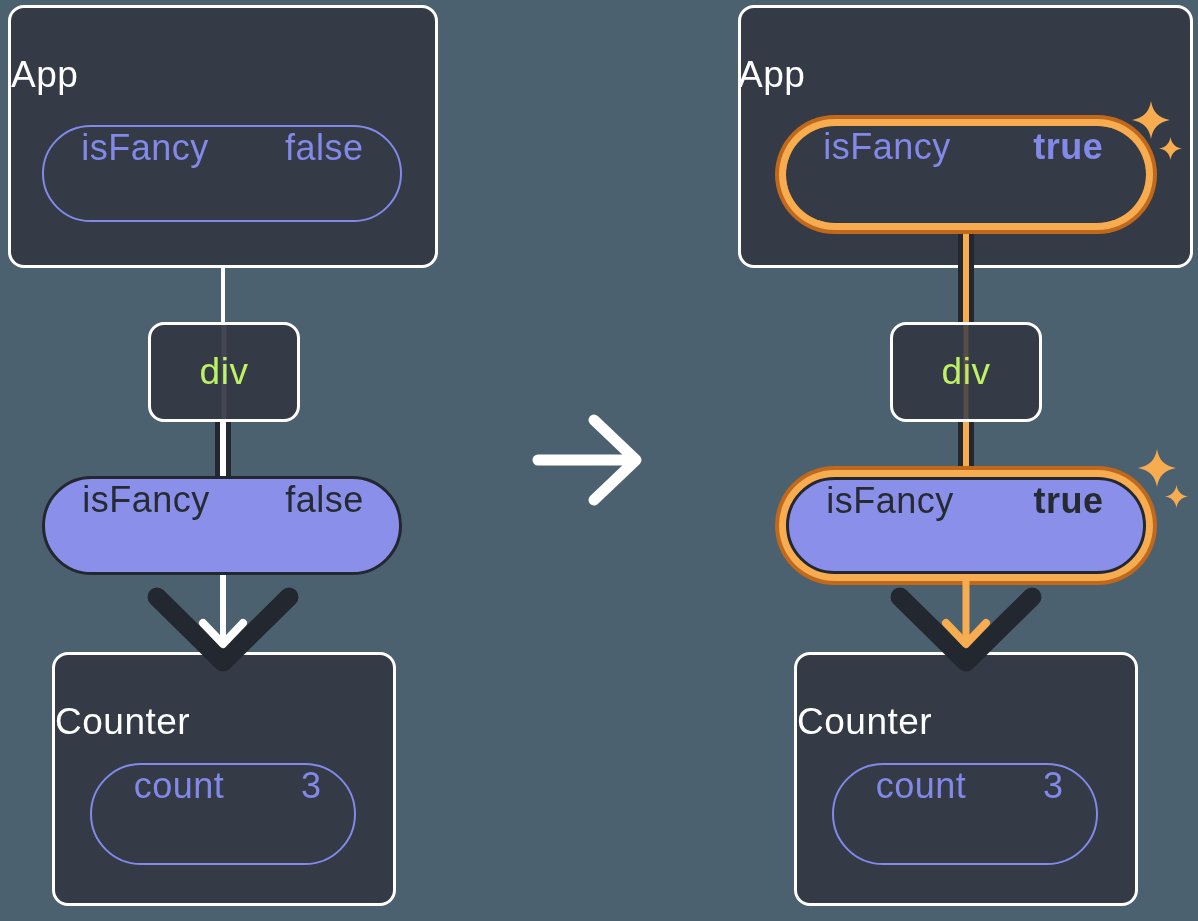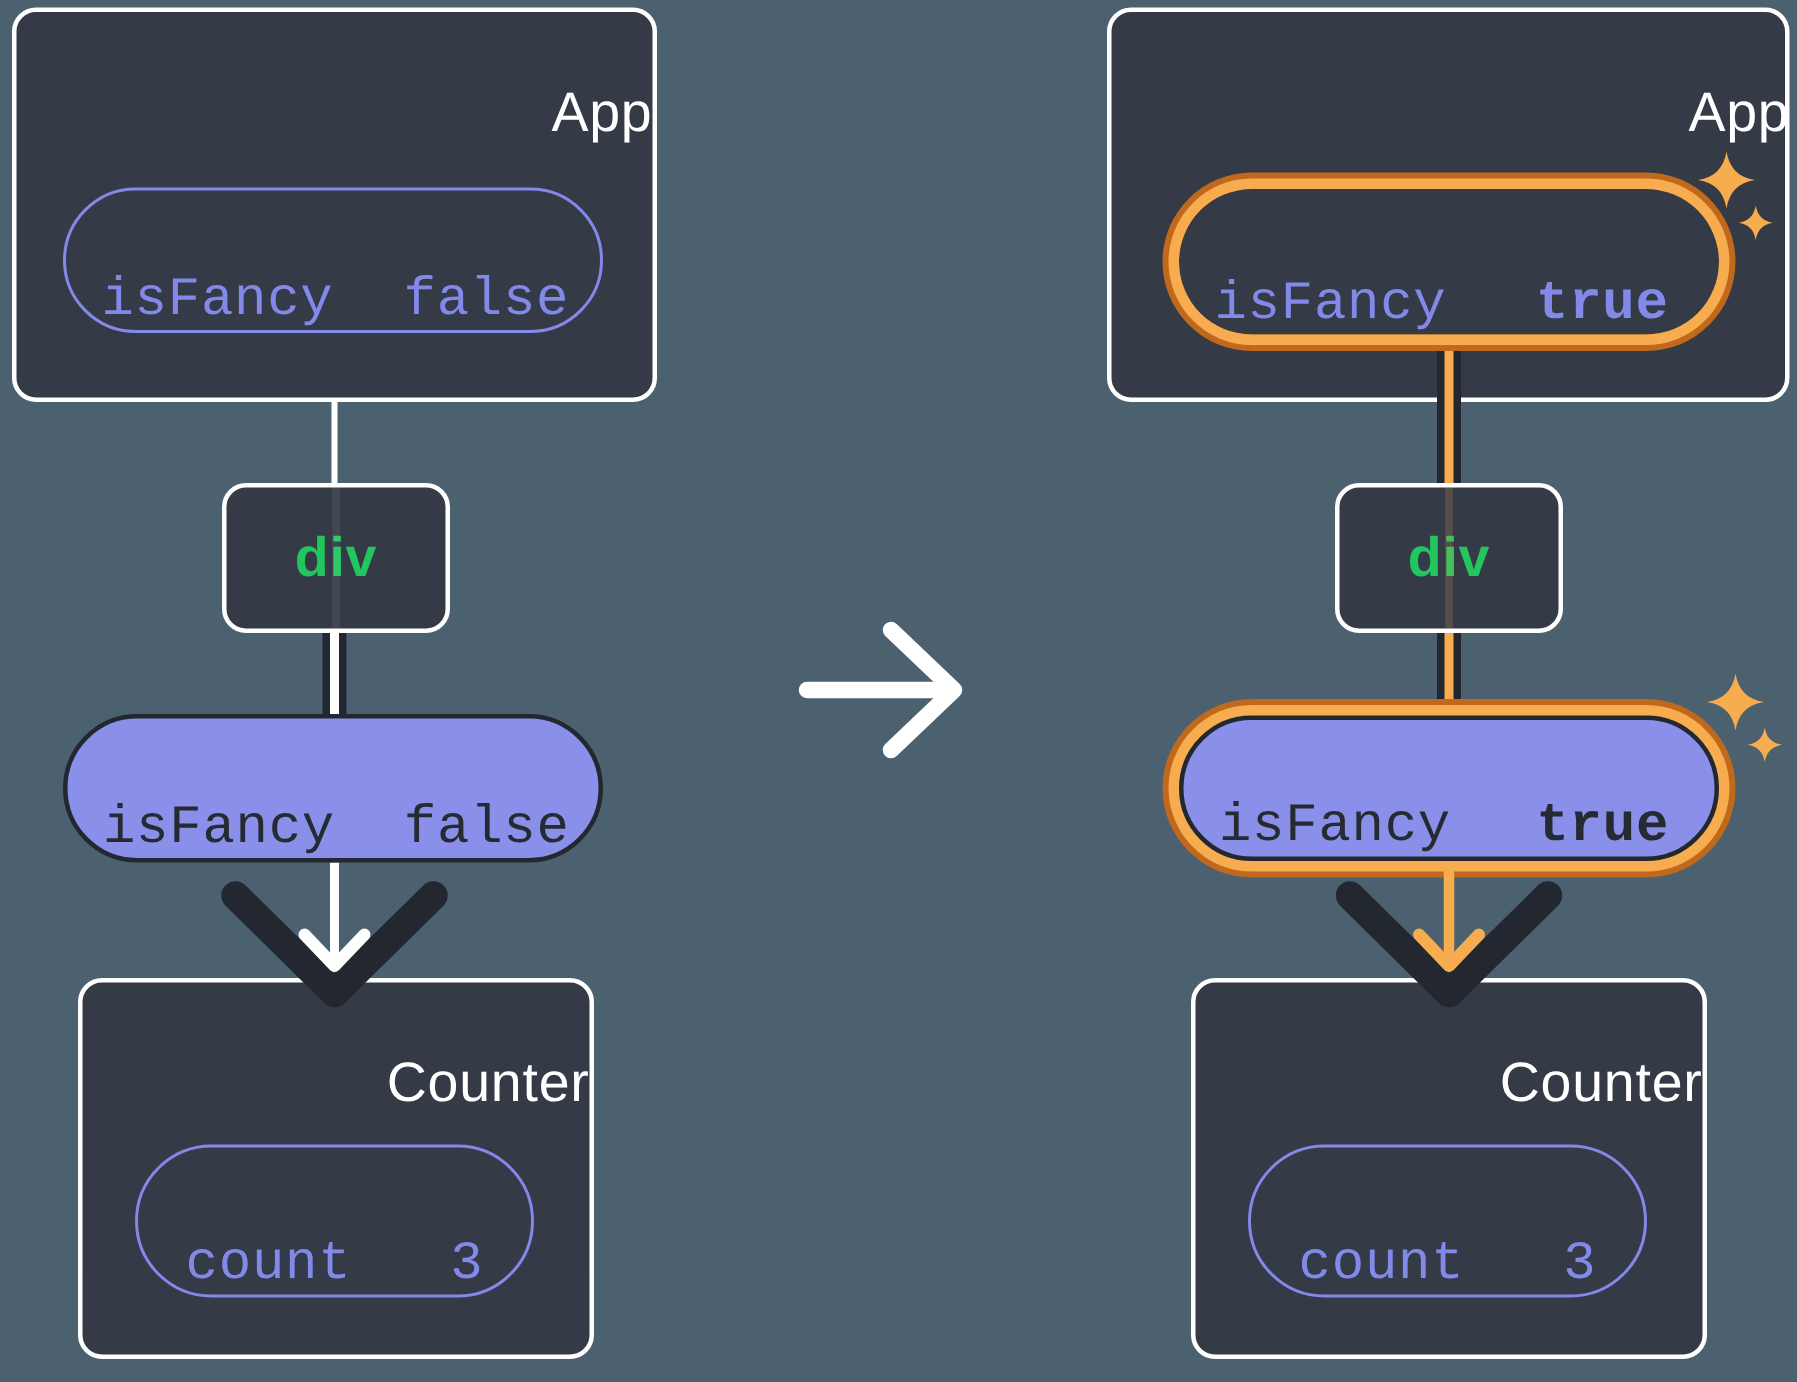--- a/index.html
+++ b/index.html
@@ -8,40 +8,40 @@
     background:#4C6170;
     font-family:"Liberation Sans",sans-serif;
     -webkit-font-smoothing:antialiased;
   }
   
   .card{
     position:absolute;background:#343A46;border:3px solid #FFFFFF;
     border-radius:16px;box-sizing:border-box;
   }
   .card-title{
-    position:absolute;left:0;width:100%;text-align:right;
+    position:absolute;left:0;width:100%;text-align:left;
     color:#FFFFFF;font-size:37px;font-weight:500;letter-spacing:.5px;
   }
   .app-card-left {left:8px;  top:5px;  width:430px;height:263px;}
   .app-card-right{left:738px;top:5px;  width:455px;height:263px;}
   .div-card-left {left:148px;top:322px;width:152px;height:100px;z-index:3;
                   display:flex;align-items:center;justify-content:center;}
   .div-card-right{left:890px;top:322px;width:152px;height:100px;z-index:3;
                   display:flex;align-items:center;justify-content:center;}
   .counter-card-left {left:52px; top:652px;width:344px;height:254px;}
   .counter-card-right{left:794px;top:652px;width:344px;height:254px;}
-  .div-label{color:#22c55e;font-size:37px;font-weight:700;letter-spacing:.5px;}
+  .div-label{color:#bef264;font-size:37px;font-weight:400;letter-spacing:.5px;}
   .div-stripe{position:absolute;left:50%;top:0;bottom:0;width:5px;
     transform:translateX(-50%);}
   .stripe-cool{background:rgba(255,255,255,0.07);}
   .stripe-warm{background:rgba(246,172,79,0.18);}
   
   .pill{
-    position:absolute;display:flex;align-items:flex-end;box-sizing:border-box;
-    border-radius:62px;overflow:hidden;font-family:Liberation Mono, monospace;
+    position:absolute;display:flex;align-items:flex-start;box-sizing:border-box;
+    border-radius:62px;overflow:hidden;
   }
   .pill .cell{display:flex;align-items:center;justify-content:center;
     font-size:36px;letter-spacing:.5px;}
   .pill .cell-key{width:202px;}
   .pill .cell-val{flex:1;}
   .pill .divider{width:2.5px;}
   .pill-outline{border:2.5px solid #8289E9;color:#8289E9;background:transparent;}
   .pill-outline .divider{background:#8289E9;}
   .pill-ringed{color:#8289E9;background:transparent;border-radius:52px;
     box-shadow:0 0 0 7px #F6AC4F,0 0 0 11px #C0681C;}

